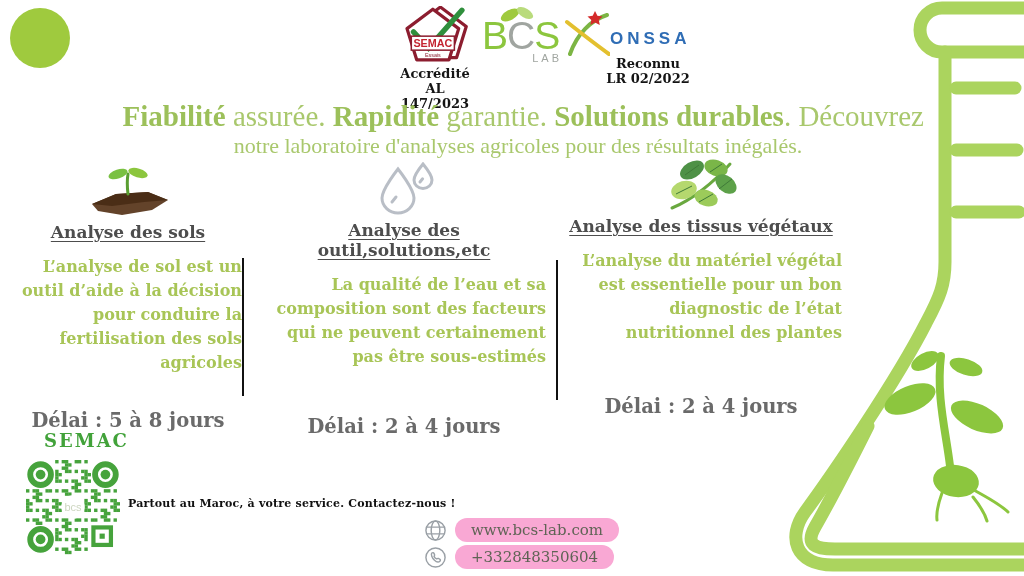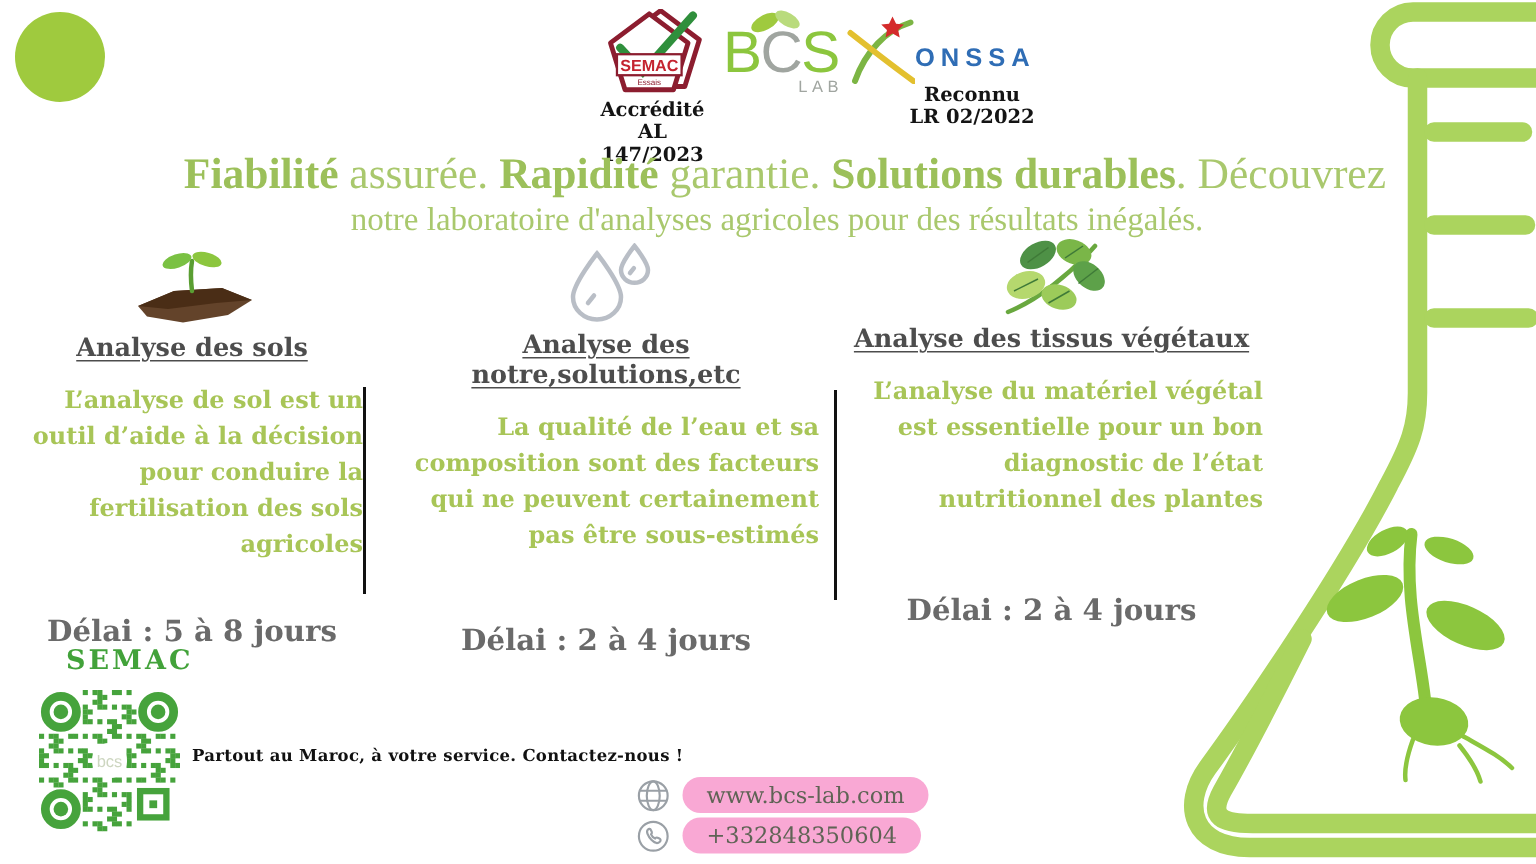--- a/index.html
+++ b/index.html
@@ -125,21 +125,21 @@
     <div class="cicon">
       <svg width="72" height="54" viewBox="0 0 72 54">
         <g fill="none" stroke="#b9bec6" stroke-width="3" stroke-linecap="round">
           <path d="M30,7 C30,7 14,27 14,36 a16,15 0 0 0 32,0 C46,27 30,7 30,7 Z"></path>
           <path d="M24,40 l4,-5"></path>
           <path d="M55,2 C55,2 46,13 46,18 a9,8.5 0 0 0 18,0 C64,13 55,2 55,2 Z"></path>
           <path d="M52,20 l2.6,-3.2"></path>
         </g>
       </svg>
     </div>
-    <div class="ctitle">Analyse des notre,solutions,etc</div>
+    <div class="ctitle">Analyse des outil,solutions,etc</div>
     <div class="cbody">La qualité de l’eau et sa composition sont des facteurs qui ne peuvent certainement pas être sous-estimés</div>
     <div class="cdelay">Délai : 2 à 4 jours</div>
   </div>
 
   <div class="abs col c2">
     <div class="cicon">
       <svg width="86" height="56" viewBox="0 0 86 56">
         <path d="M14,52 C34,44 56,26 72,8" fill="none" stroke="#69a83f" stroke-width="3" stroke-linecap="round"></path>
         <ellipse cx="34" cy="14" rx="13" ry="8" transform="rotate(-30 34 14)" fill="#4e9146"></ellipse>
         <ellipse cx="58" cy="12" rx="12" ry="8" transform="rotate(20 58 12)" fill="#7ab648"></ellipse>

